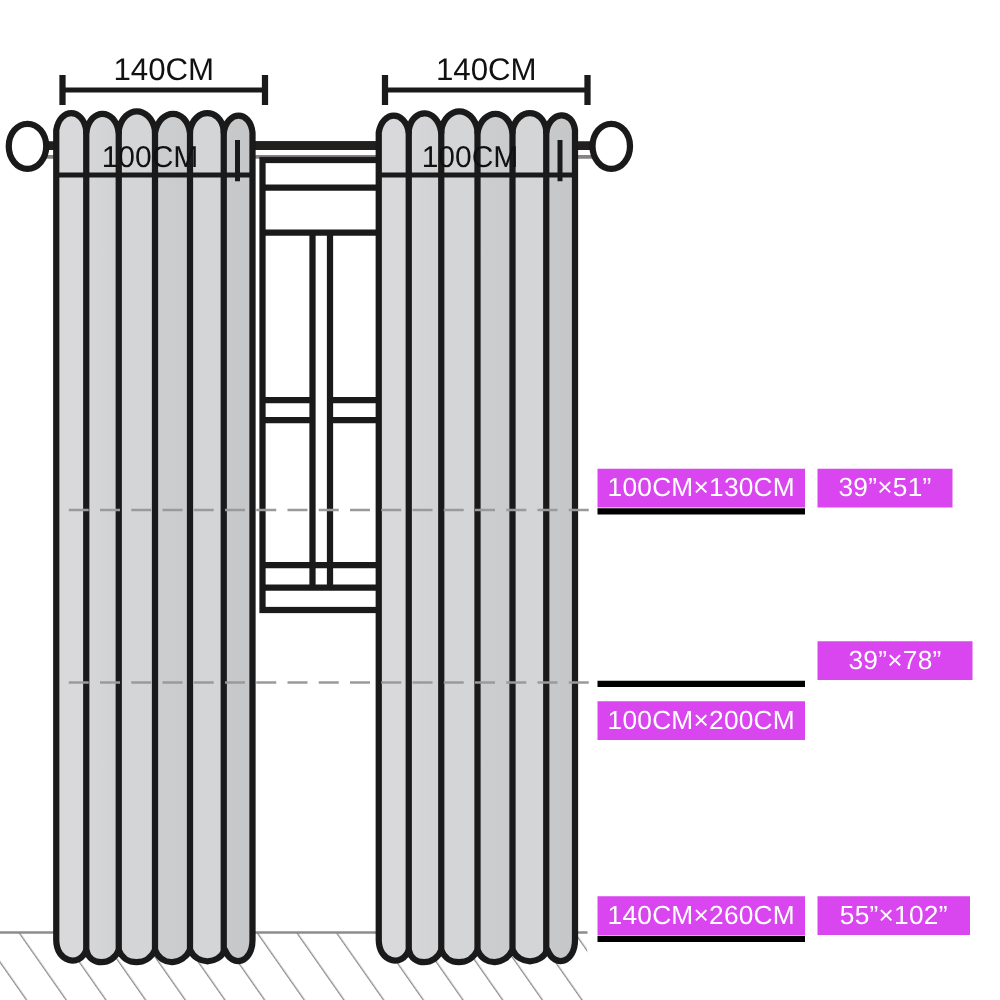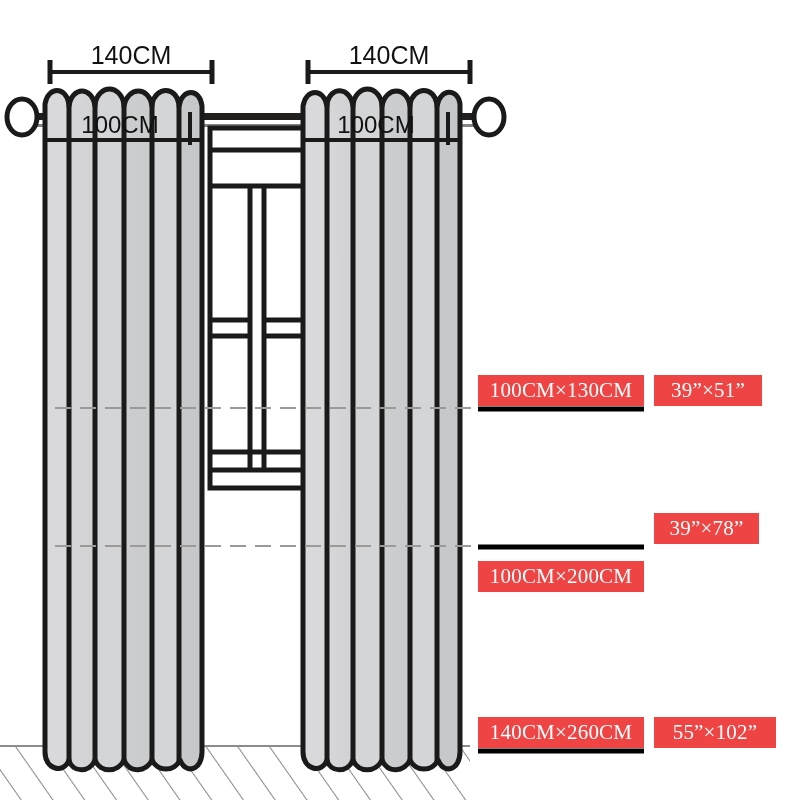--- a/index.html
+++ b/index.html
@@ -36,23 +36,23 @@
   .overlay-text {
     font-family: "Liberation Sans", sans-serif;
     font-size: 24px;
     fill: #111111;
     text-anchor: middle;
     dominant-baseline: middle;
   }
   
   .chip {
     position: absolute;
-    background: #ef4444;
+    background: #d946ef;
     color: #ffffff;
-    font-family: Liberation Serif, serif;
+    font-family: Liberation Sans, sans-serif;
     font-size: 21px;
     line-height: 1;
     letter-spacing: 0.2px;
     display: flex;
     align-items: center;
     justify-content: center;
     white-space: nowrap;
     box-sizing: border-box;
     padding: 0 7px;
     height: 31px;
@@ -282,18 +282,18 @@
         <text x="120" y="127" class="overlay-text">100CM</text>
         <text x="376" y="127" class="overlay-text">100CM</text>
       </g>
 
   </svg>
 
   <div id="chips">
       <div class="chip chip-cm" style="left: 478px; top: 375px; width: 166px;">100CM×130CM</div>
       <div class="chip chip-in" style="left: 654px; top: 375px; width: 108px;">39”×51”</div>
       <div class="chip chip-cm" style="left: 478px; top: 513px; width: 166px; margin-top: 48px;">100CM×200CM</div>
-      <div class="chip chip-in" style="left: 654px; top: 513px; width: 105px;">39”×78”</div>
+      <div class="chip chip-in" style="left: 654px; top: 513px; width: 124px;">39”×78”</div>
       <div class="chip chip-cm" style="left: 478px; top: 717px; width: 166px;">140CM×260CM</div>
       <div class="chip chip-in" style="left: 654px; top: 717px; width: 122px;">55”×102”</div>
     </div>
 
 </div>
 
 </body></html>

